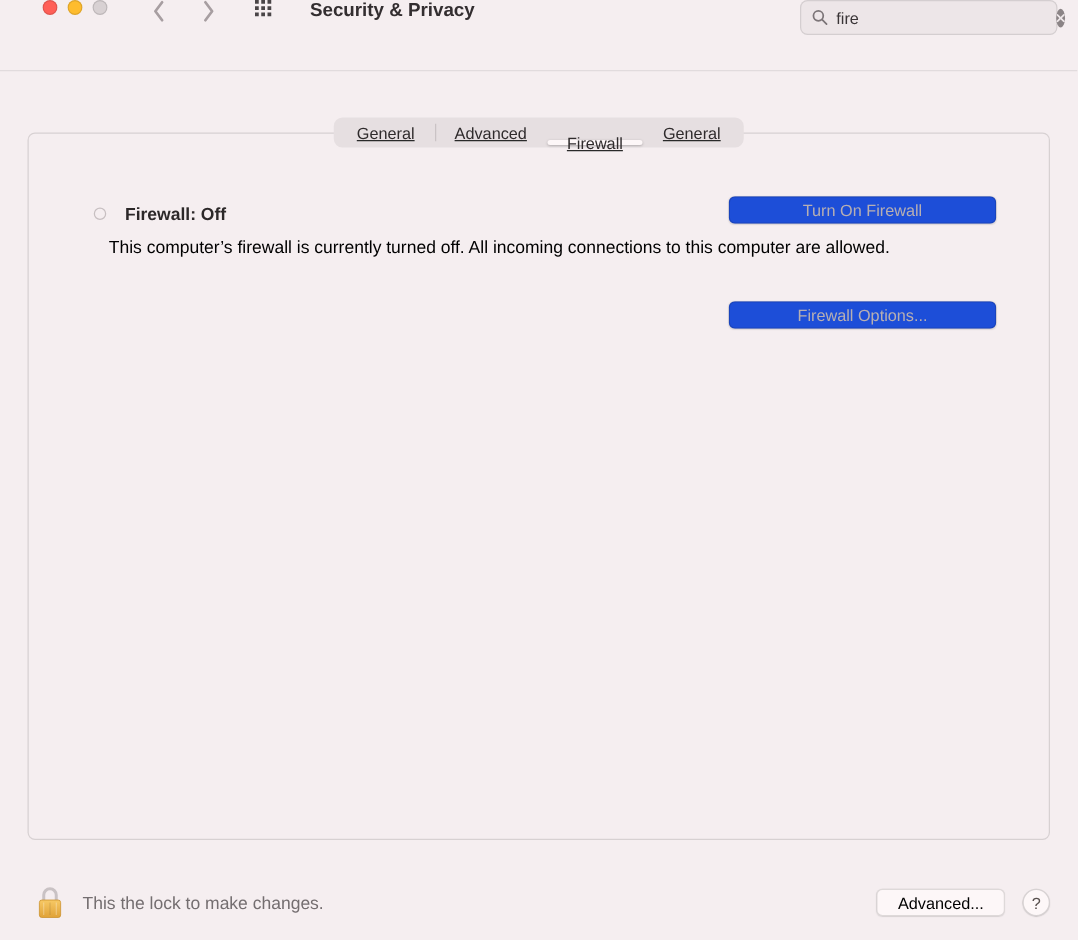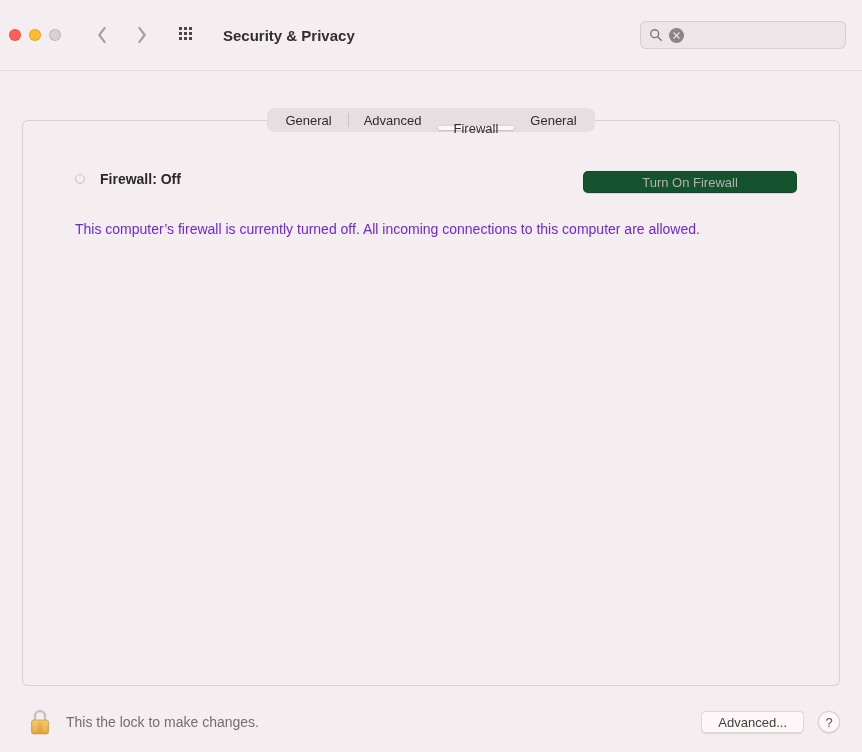--- a/index.html
+++ b/index.html
@@ -7,24 +7,23 @@
     body {
       font-family: -apple-system, "Helvetica Neue", Helvetica, Arial, sans-serif;
       background: #f5eef0;
       color: #2a2a2a;
       font-size: 13px;
       -webkit-font-smoothing: antialiased;
     }
 
     
     .titlebar {
-      height: 71px;
-      display: flex;
-      align-items: center;
-      padding: 0 16px 0 9px;
+      height: 57px;
+      display: flex;
+      padding: 0 16px 0 34px;
       border-bottom: 1px solid rgba(0,0,0,0.08);
     }
     .traffic-lights { display: flex; gap: 8px; margin-right: 34px; }
     .tl { width: 12px; height: 12px; border-radius: 50%; }
     .tl-close { background: #ff5f57; border: 0.5px solid rgba(0,0,0,0.12); }
     .tl-min   { background: #febc2e; border: 0.5px solid rgba(0,0,0,0.12); }
     .tl-max   { background: #d8d1d3; border: 0.5px solid rgba(0,0,0,0.12); }
 
     .nav-arrows { display: flex; gap: 26px; margin-right: 30px; }
     .nav-arrow { color: #a79ea1; cursor: default; }
@@ -71,20 +70,21 @@
     }
     .searchbox .clear svg { width: 7px; height: 7px; display:block; }
 
     
     .tabs-wrap {
       display: flex;
       justify-content: center;
       padding-top: 37px;
       position: relative;
       z-index: 2;
+      text-decoration: underline;
     }
     .tabgroup {
       display: flex;
       background: #e6dfe1;
       border-radius: 7px;
       padding: 2px;
       height: 24px;
       align-items: stretch;
     }
     .tab {
@@ -122,23 +122,23 @@
       background: #f5eef0;
       border: 1px solid rgba(0,0,0,0.12);
       border-radius: 6px;
       padding: 50px 42px 30px 52px;
       height: 566px;
       position: relative;
     }
 
     .status-row {
       display: flex;
-      align-items: flex-start;
+      align-items: flex-end;
       justify-content: space-between;
-      margin-bottom: 26px;
+      margin-bottom: 8px;
     }
     .status-left { display: flex; align-items: center; gap: 15px; }
     .status-dot {
       width: 10px; height: 10px;
       border-radius: 50%;
       border: 1.5px solid #c7bfc1;
       background: transparent;
     }
     .status-label {
       font-size: 14px;
@@ -157,30 +157,30 @@
       color: #2c2829;
       box-shadow: 0 0.5px 1px rgba(0,0,0,0.1);
       cursor: default;
       display: inline-flex;
       align-items: center;
       justify-content: center;
       white-space: nowrap;
     }
     .mac-button.disabled {
       color: #b7afb2;
-      background: #14532d;
+      background: #1d4ed8;
     }
     .btn-wide { width: 214px; }
 
     .description {
       font-size: 14px;
-      color: #6d28d9;
+      color: #000000;
       line-height: 1.45;
       max-width: 640px;
-      margin-left: 0;
+      margin-left: 12px;
     }
 
     .options-row {
       display: flex;
       justify-content: flex-end;
       margin-top: 34px;
     }
 
     
     .footer {
@@ -198,21 +198,21 @@
       color: #746e70;
     }
     .footer-spacer { flex: 1; }
     .advanced-btn {
       height: 22px;
       padding: 0 16px;
       background: #fdf7f8;
       border: 1px solid rgba(0,0,0,0.12);
       border-radius: 5px;
       font-size: 13px;
-      color: #404040;
+      color: #000000;
       box-shadow: 0 0.5px 1px rgba(0,0,0,0.1);
       margin-right: 14px;
     }
     .help-btn {
       width: 22px; height: 22px;
       border-radius: 50%;
       background: #fdf7f8;
       border: 1px solid rgba(0,0,0,0.15);
       box-shadow: 0 0.5px 1px rgba(0,0,0,0.15);
       display: flex; align-items: center; justify-content: center;
@@ -265,20 +265,21 @@
 
   <div class="titlebar-spacer"></div>
 
   <div class="searchbox">
     <span class="mag">
       <svg viewBox="0 0 16 16">
           <circle cx="6.5" cy="6.5" r="4.5" fill="none" stroke="currentColor" stroke-width="1.6"></circle>
           <line x1="10.2" y1="10.2" x2="14" y2="14" stroke="currentColor" stroke-width="1.6" stroke-linecap="round"></line>
         </svg>
     </span>
+    <input type="text" value="fire" style="">
     <span class="clear">
       <svg viewBox="0 0 8 8">
           <line x1="1" y1="1" x2="7" y2="7" stroke="currentColor" stroke-width="1.6" stroke-linecap="round"></line>
           <line x1="7" y1="1" x2="1" y2="7" stroke="currentColor" stroke-width="1.6" stroke-linecap="round"></line>
         </svg>
     </span>
   </div>
 </div>
 
 <div class="tabs-wrap">
@@ -306,20 +307,25 @@
         <span class="status-dot"></span>
         <span class="status-label">Firewall: Off</span>
       </div>
       <button class="mac-button disabled btn-wide">
         <span>Turn On Firewall</span>
       </button>
     </div>
 
     <div class="description">This computer’s firewall is currently turned off. All incoming connections to this computer are allowed.</div>
 
+    <div class="options-row">
+      <button class="mac-button disabled btn-wide">
+        <span>Firewall Options...</span>
+      </button>
+    </div>
 
   </div>
 </div>
 
 <div class="footer">
   <span class="lock-icon">
     <svg viewBox="0 0 24 28">
       <defs>
         <linearGradient id="lockg" x1="0" y1="0" x2="0" y2="1">
           <stop offset="0" stop-color="#f7c965"></stop>

